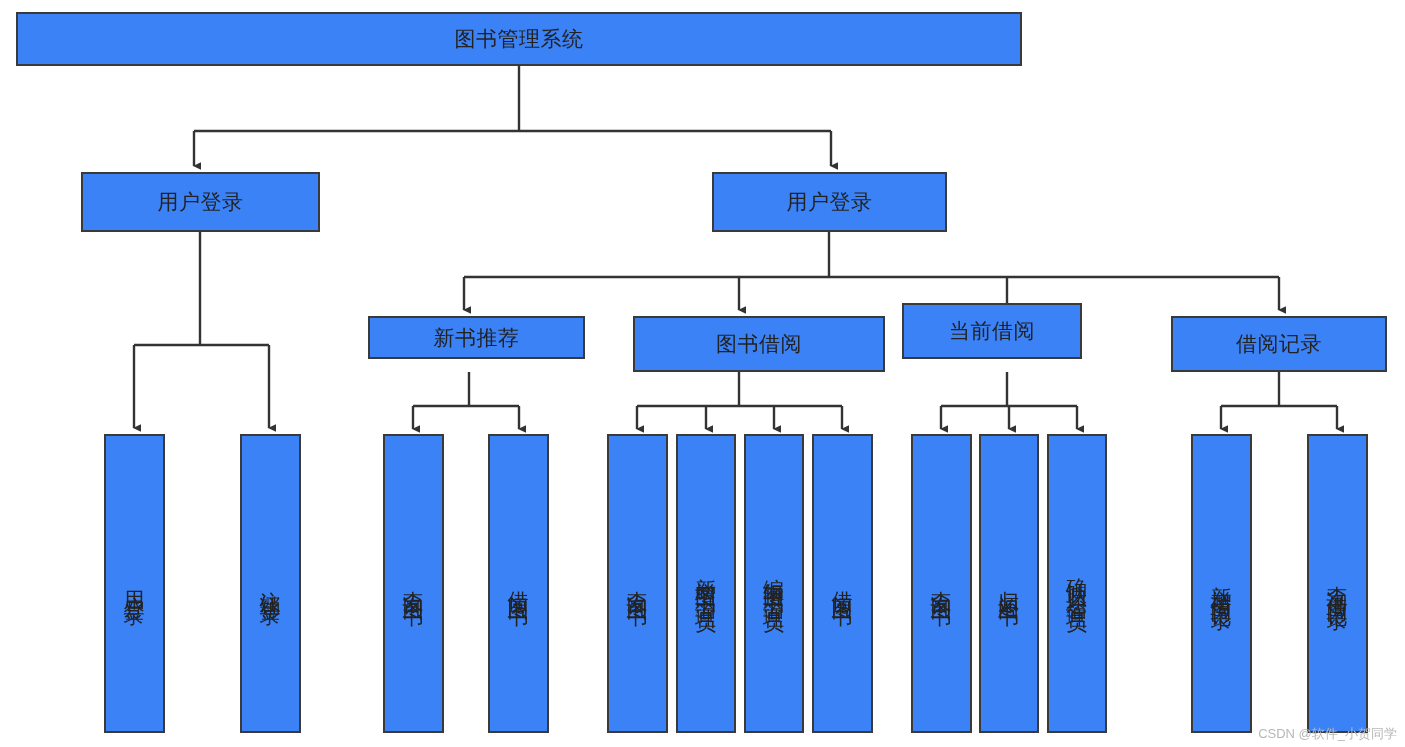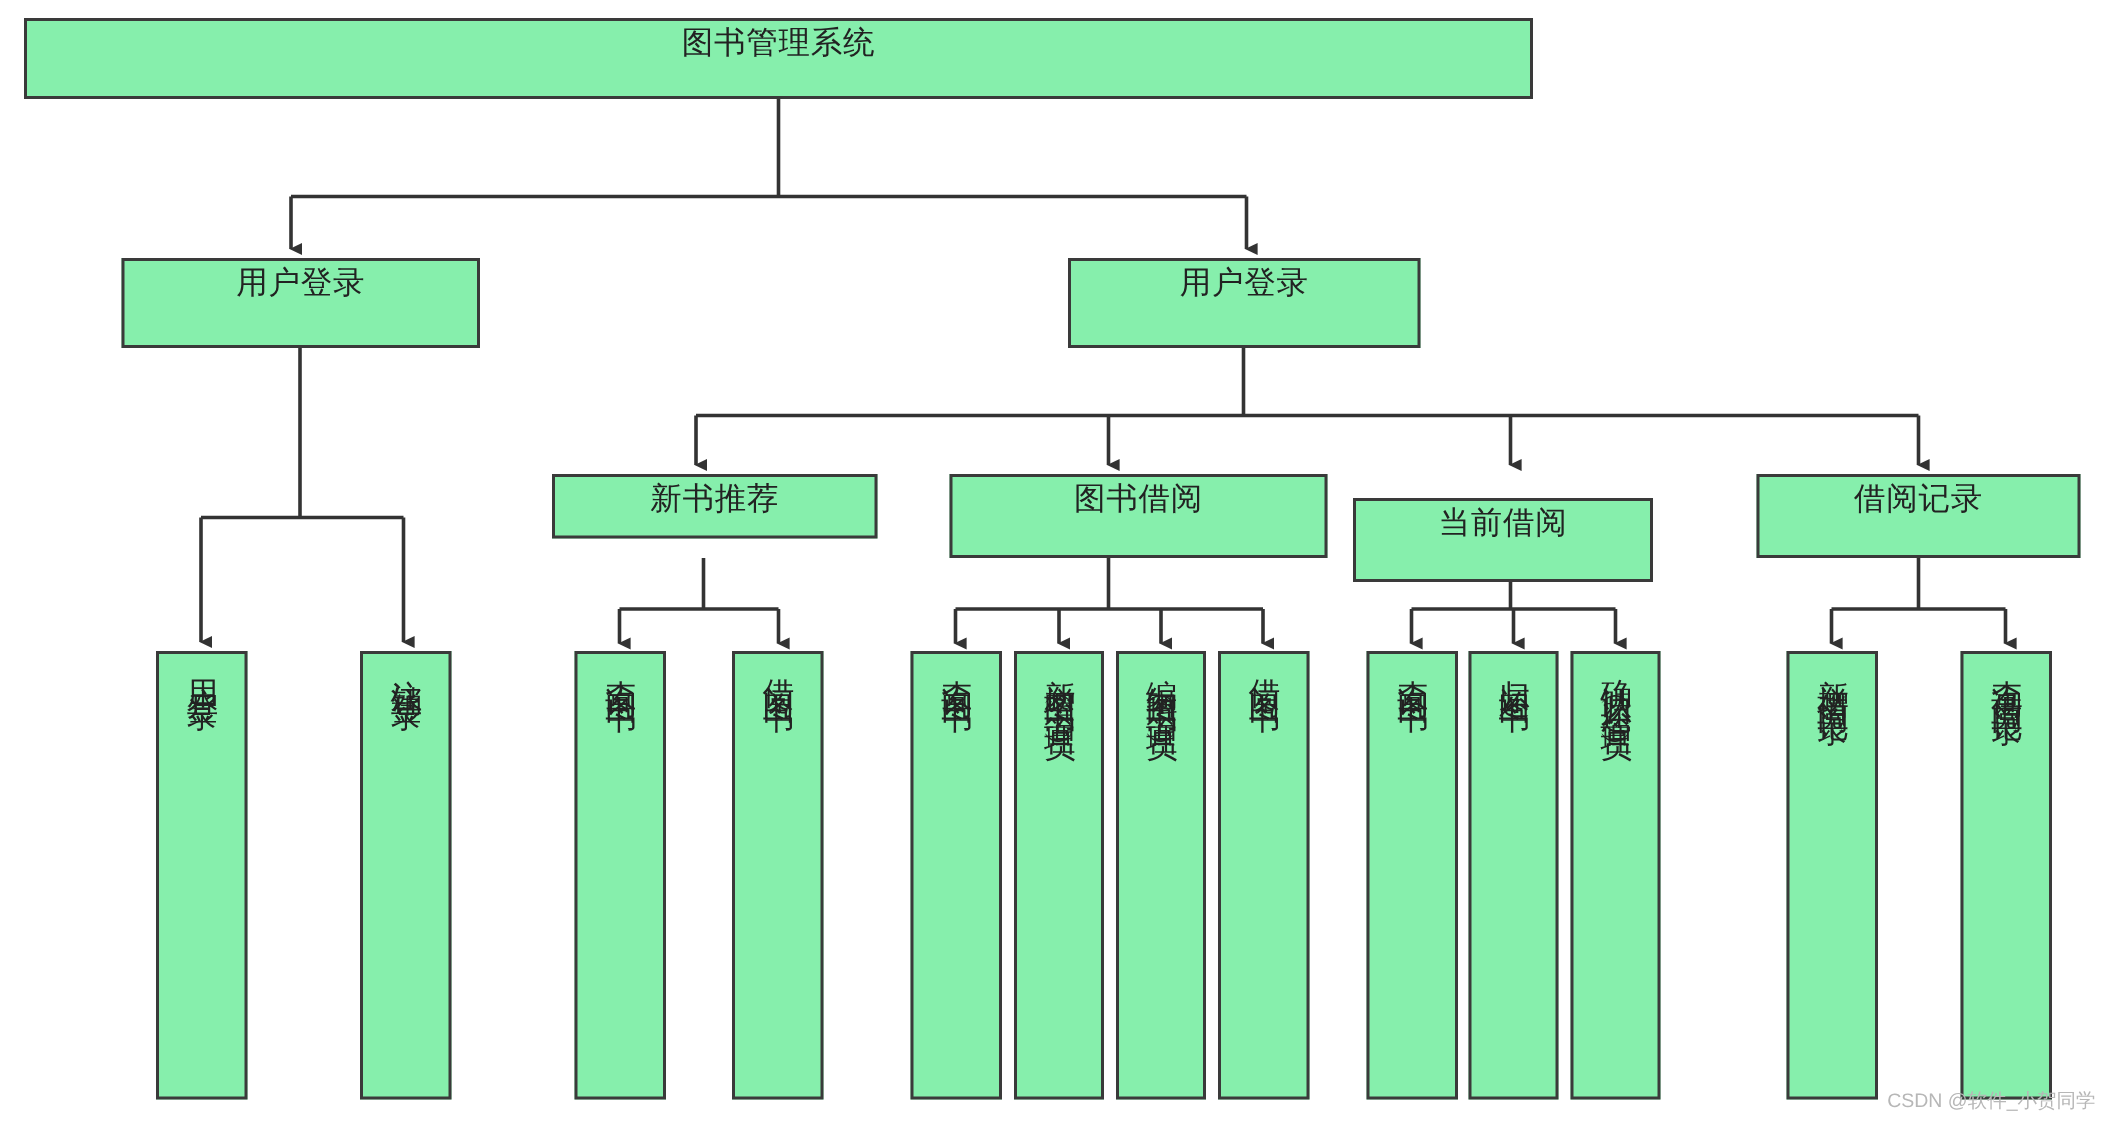--- a/index.html
+++ b/index.html
@@ -20,24 +20,24 @@
   #edges-layer {
     position: absolute;
     left: 0;
     top: 0;
     width: 1405px;
     height: 747px;
   }
   .node {
     position: absolute;
     box-sizing: border-box;
-    background: #86efac;
+    background: #3b82f6;
     border: 2px solid #3a3a3a;
     display: flex;
-    align-items: flex-start;
+    align-items: center;
     justify-content: center;
     color: #222222;
   }
   .node.h-node {
     font-size: 21px;
     letter-spacing: 0.5px;
   }
   .node.v-node {
     font-size: 21px;
   }
@@ -130,21 +130,21 @@
   </div>
 
   <div class="node h-node" style="left:368px; top:316px; width:217px; height:43px;">
     <span class="h-label">新书推荐</span>
   </div>
 
   <div class="node h-node" style="left:633px; top:316px; width:252px; height:56px;">
     <span class="h-label">图书借阅</span>
   </div>
 
-  <div class="node h-node" style="left:902px; top:332px; width:200px; height:56px;">
+  <div class="node h-node" style="left:902px; top:303px; width:180px; height:56px;">
     <span class="h-label">当前借阅</span>
   </div>
 
   <div class="node h-node" style="left:1171px; top:316px; width:216px; height:56px;">
     <span class="h-label">借阅记录</span>
   </div>
 
   <div class="node v-node" style="left:104px; top:434px; width:61px; height:299px;">
     <span class="v-label">用户登录</span>
   </div>

